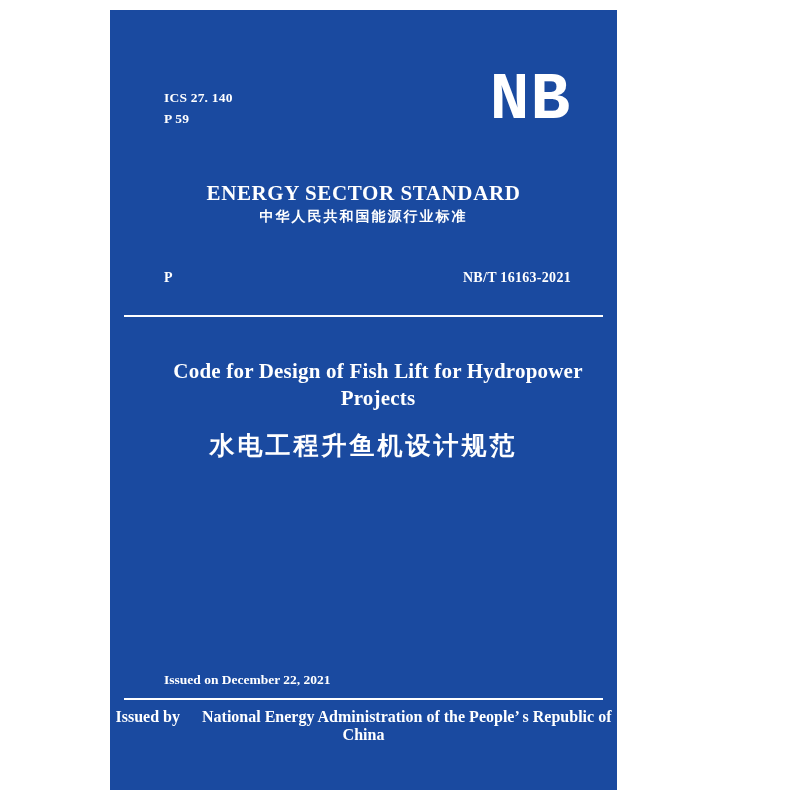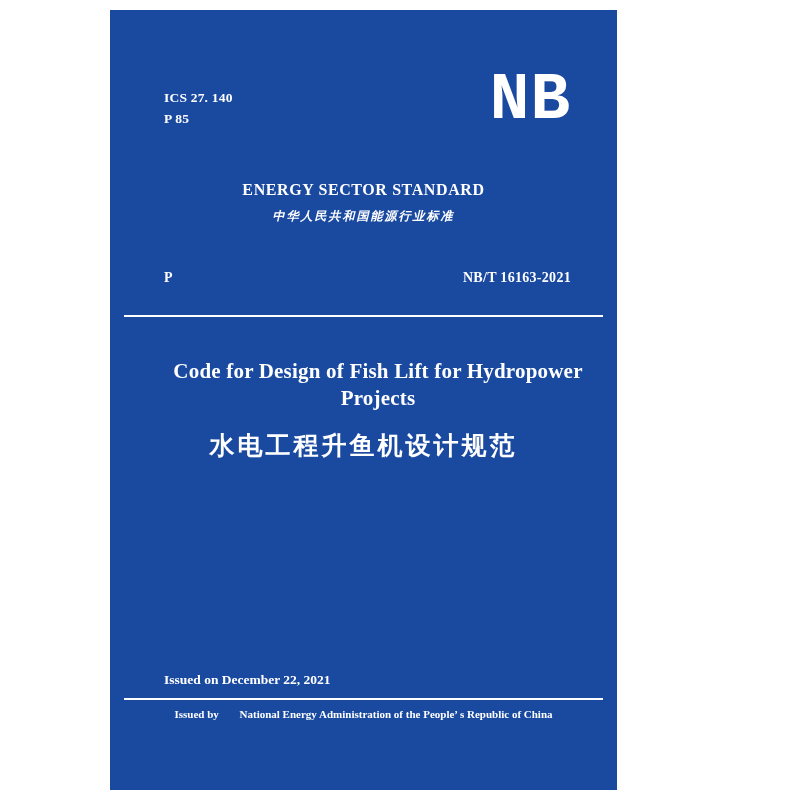--- a/index.html
+++ b/index.html
@@ -48,32 +48,30 @@
   }
 
   .org-block {
     position: absolute;
     left: 0;
     right: 0;
     top: 168px;
     text-align: center;
   }
   .org-en1, .org-en2 {
-    font-size: 16px;
+    font-size: 21px;
     font-weight: bold;
     letter-spacing: 0.6px;
     line-height: 1.45;
   }
   .org-cn {
-    margin-top: 7px;
-    font-size: 12px;
+    font-size: 14px;
     font-weight: bold;
     letter-spacing: 2px;
     font-family: "DejaVu Sans", sans-serif;
-    font-style: italic;
   }
 
   .code-row {
     position: absolute;
     left: 54px;
     right: 46px;
     top: 260px;
     display: flex;
     justify-content: space-between;
     align-items: baseline;
@@ -138,35 +136,35 @@
     height: 2px;
     background: #ffffff;
   }
 
   .issuer-row {
     position: absolute;
     left: 0;
     right: 0;
     top: 698px;
     text-align: center;
-    font-size: 11px;
+    font-size: 16px;
     font-weight: bold;
   }
   .issuer-label {
     margin-right: 18px;
   }
 </style>
 </head>
 <body>
 
 <div class="page">
 
   <div class="ics-block">
     <div>ICS 27. 140</div>
-    <div>P 85</div>
+    <div>P 59</div>
   </div>
 
   <div class="nb-logo">NB</div>
 
   <div class="org-block">
     <div class="org-en1">ENERGY SECTOR STANDARD</div>
     <div class="org-cn">中华人民共和国能源行业标准</div>
   </div>
 
   <div class="code-row">

